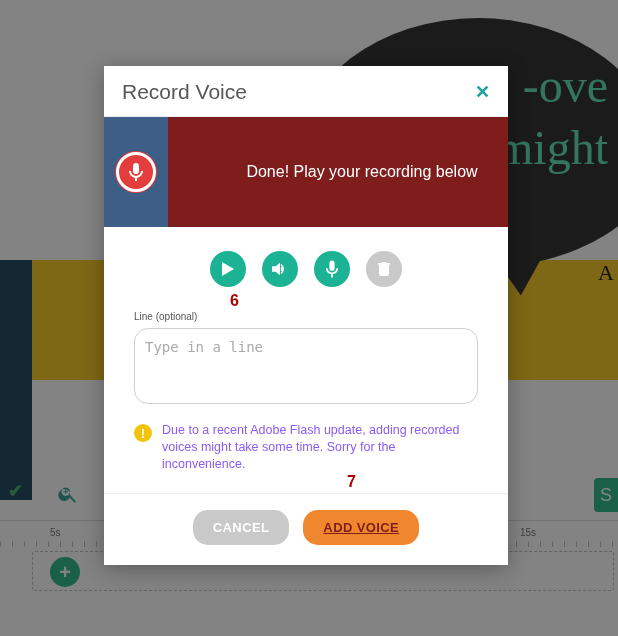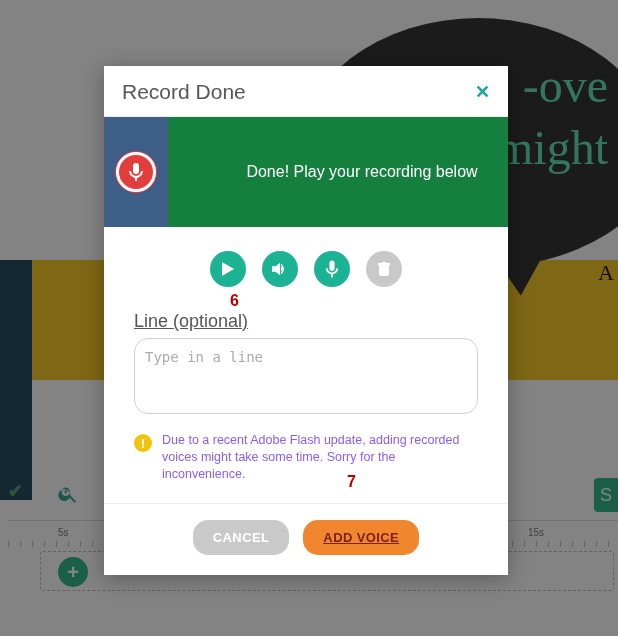--- a/index.html
+++ b/index.html
@@ -76,21 +76,20 @@
       position: absolute; right: 0; top: 478px;
       width: 24px; height: 34px;
       background: #17b07b; border-radius: 4px 0 0 4px;
       color:#fff; display:flex; align-items:center; justify-content:center;
       font-size:18px;
     }
     .bg .timeline {
       position: absolute; left:0; right:0; top: 520px; height: 100px;
       border-top: 1px solid #d9d9d9;
       background: #fff;
-      margin-left: 8px;
     }
     .bg .timeline .ruler {
       position:absolute; left:0; right:0; top:0; height:26px;
       font-size:10px; color:#666;
     }
     .bg .timeline .ruler span {
       position:absolute; top:6px;
     }
     .bg .timeline .ticks::before {
       content:""; position:absolute; left:0; right:0; top:20px; height:6px;
@@ -128,21 +127,21 @@
       border-bottom: 1px solid #eee;
     }
     .modal-title {
       font-size: 21px; color:#575757; font-weight:400;
     }
     .modal-close {
       color:#1da1a1; font-size:18px; font-weight:bold; cursor:pointer;
       background:none; border:none;
     }
     .status-bar {
-      background:#15803d;
+      background:#7f1d1d;
       display:flex; align-items:center;
       padding: 0;
       height: 110px;
       gap: 48px;
     }
     .record-chip {
       width: 64px;
       display:flex; align-items:center; justify-content:center;
       background:#3d5e86;
       align-self: stretch;
@@ -167,21 +166,21 @@
     .ctl {
       width:36px; height:36px; border-radius:50%;
       display:flex; align-items:center; justify-content:center;
       border:none; cursor:pointer;
     }
     .ctl.teal { background:#1bb394; }
     .ctl.teal svg { fill:#fff; }
     .ctl.gray { background:#c9c9c9; }
     .ctl.gray svg { fill:#fff; }
     .form-area { padding: 10px 30px 20px 30px; }
-    .field-label { font-size:18px; color:#555; margin: 10px 0 6px; text-decoration: underline; }
+    .field-label { font-size:10px; color:#555; margin: 10px 0 6px; }
     .line-input {
       width:100%;
       border:1px solid #d0d0d0;
       border-radius:14px;
       padding:10px 10px 32px 10px;
       font-size:14px; color:#333;
       resize:none;
     }
     .line-input::placeholder { color:#aaa; }
     .warning {
@@ -250,21 +249,21 @@
     <div class="add-btn">
       <span>+</span>
     </div>
   </div>
 </div>
 
 <div class="scrim"></div>
 
 <div class="modal">
   <div class="modal-header">
-    <div class="modal-title">Record Done</div>
+    <div class="modal-title">Record Voice</div>
     <button class="modal-close">
       <span>✕</span>
     </button>
   </div>
 
   <div class="status-bar">
     <div class="record-chip">
       <div class="record-btn">
         <svg width="14" height="18" viewBox="0 0 14 18">
             <path d="M7 11a3 3 0 0 0 3-3V3a3 3 0 0 0-6 0v5a3 3 0 0 0 3 3zm5-3a5 5 0 0 1-10 0H0a7 7 0 0 0 6 6.9V18h2v-3.1A7 7 0 0 0 14 8z"></path>

